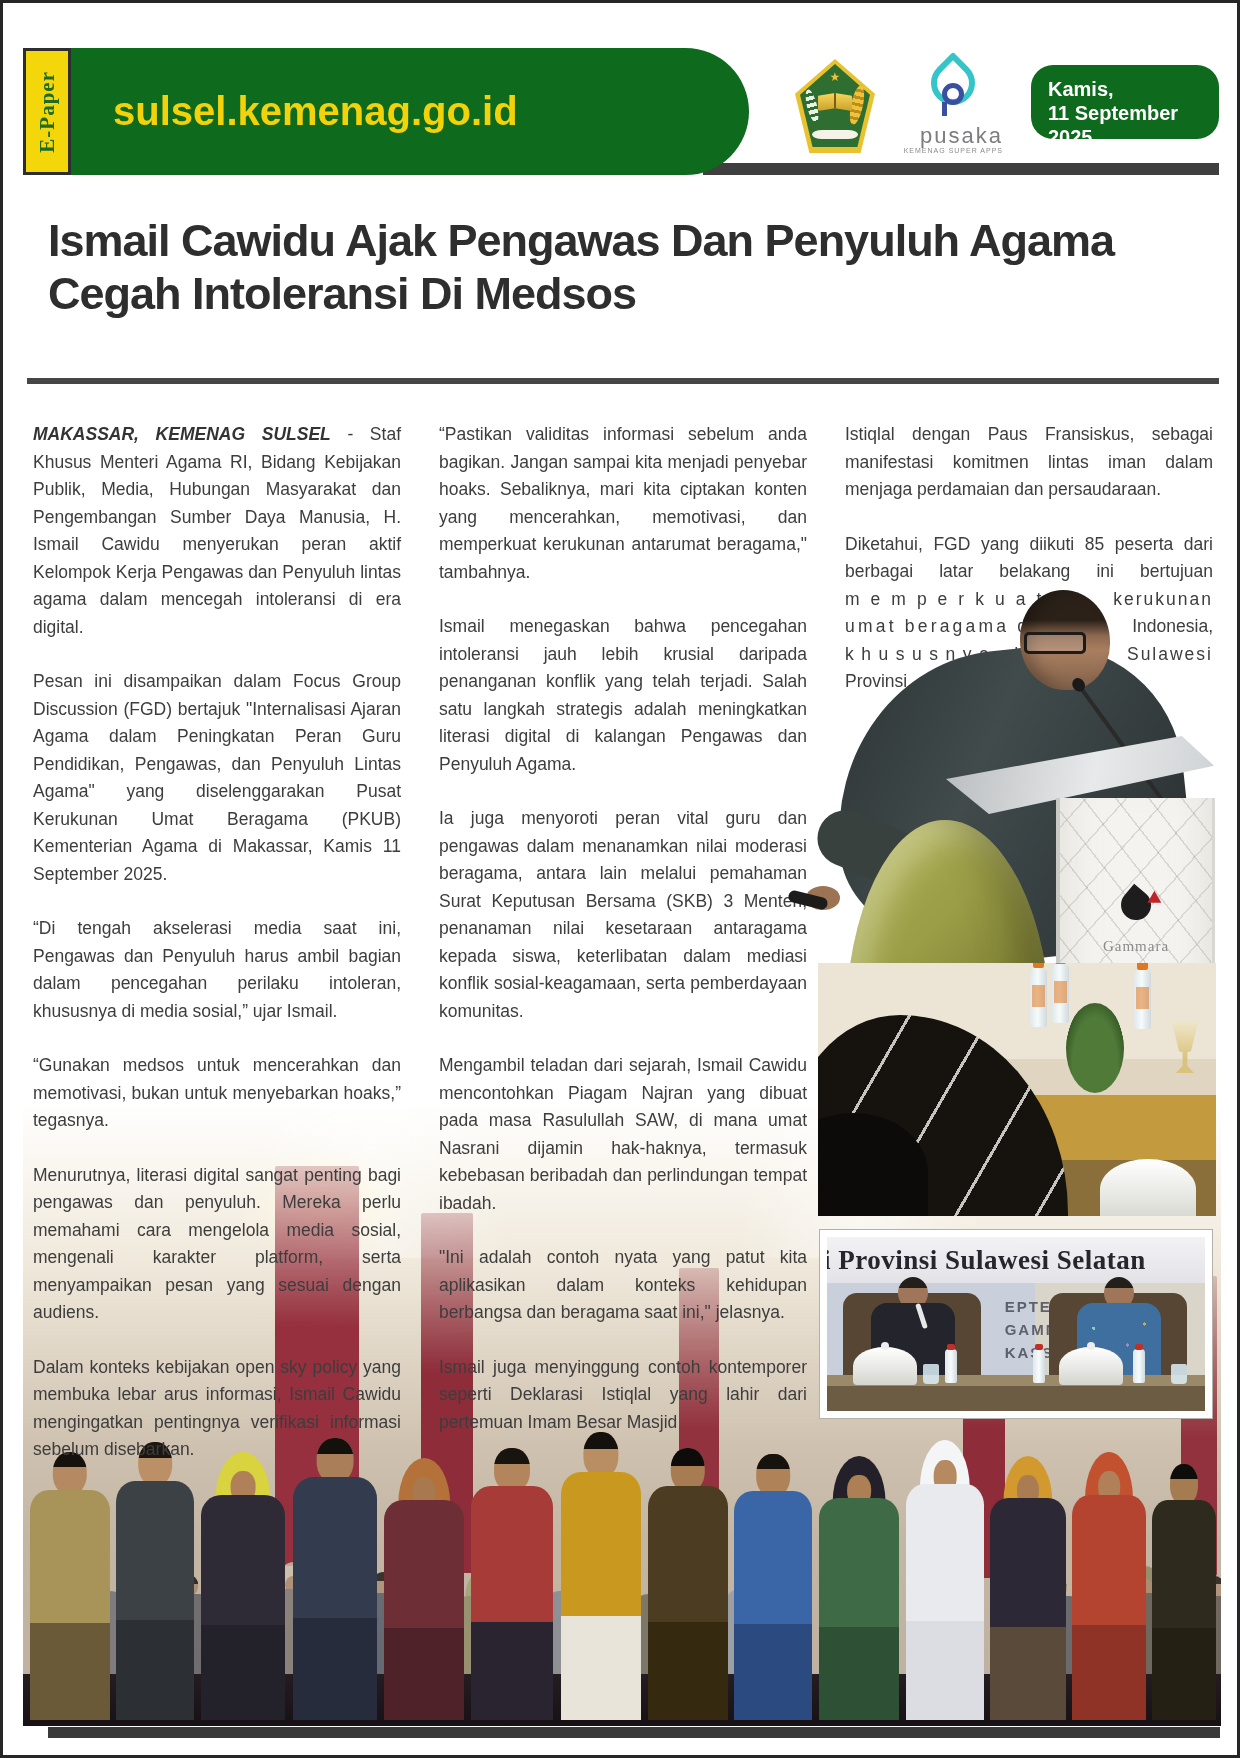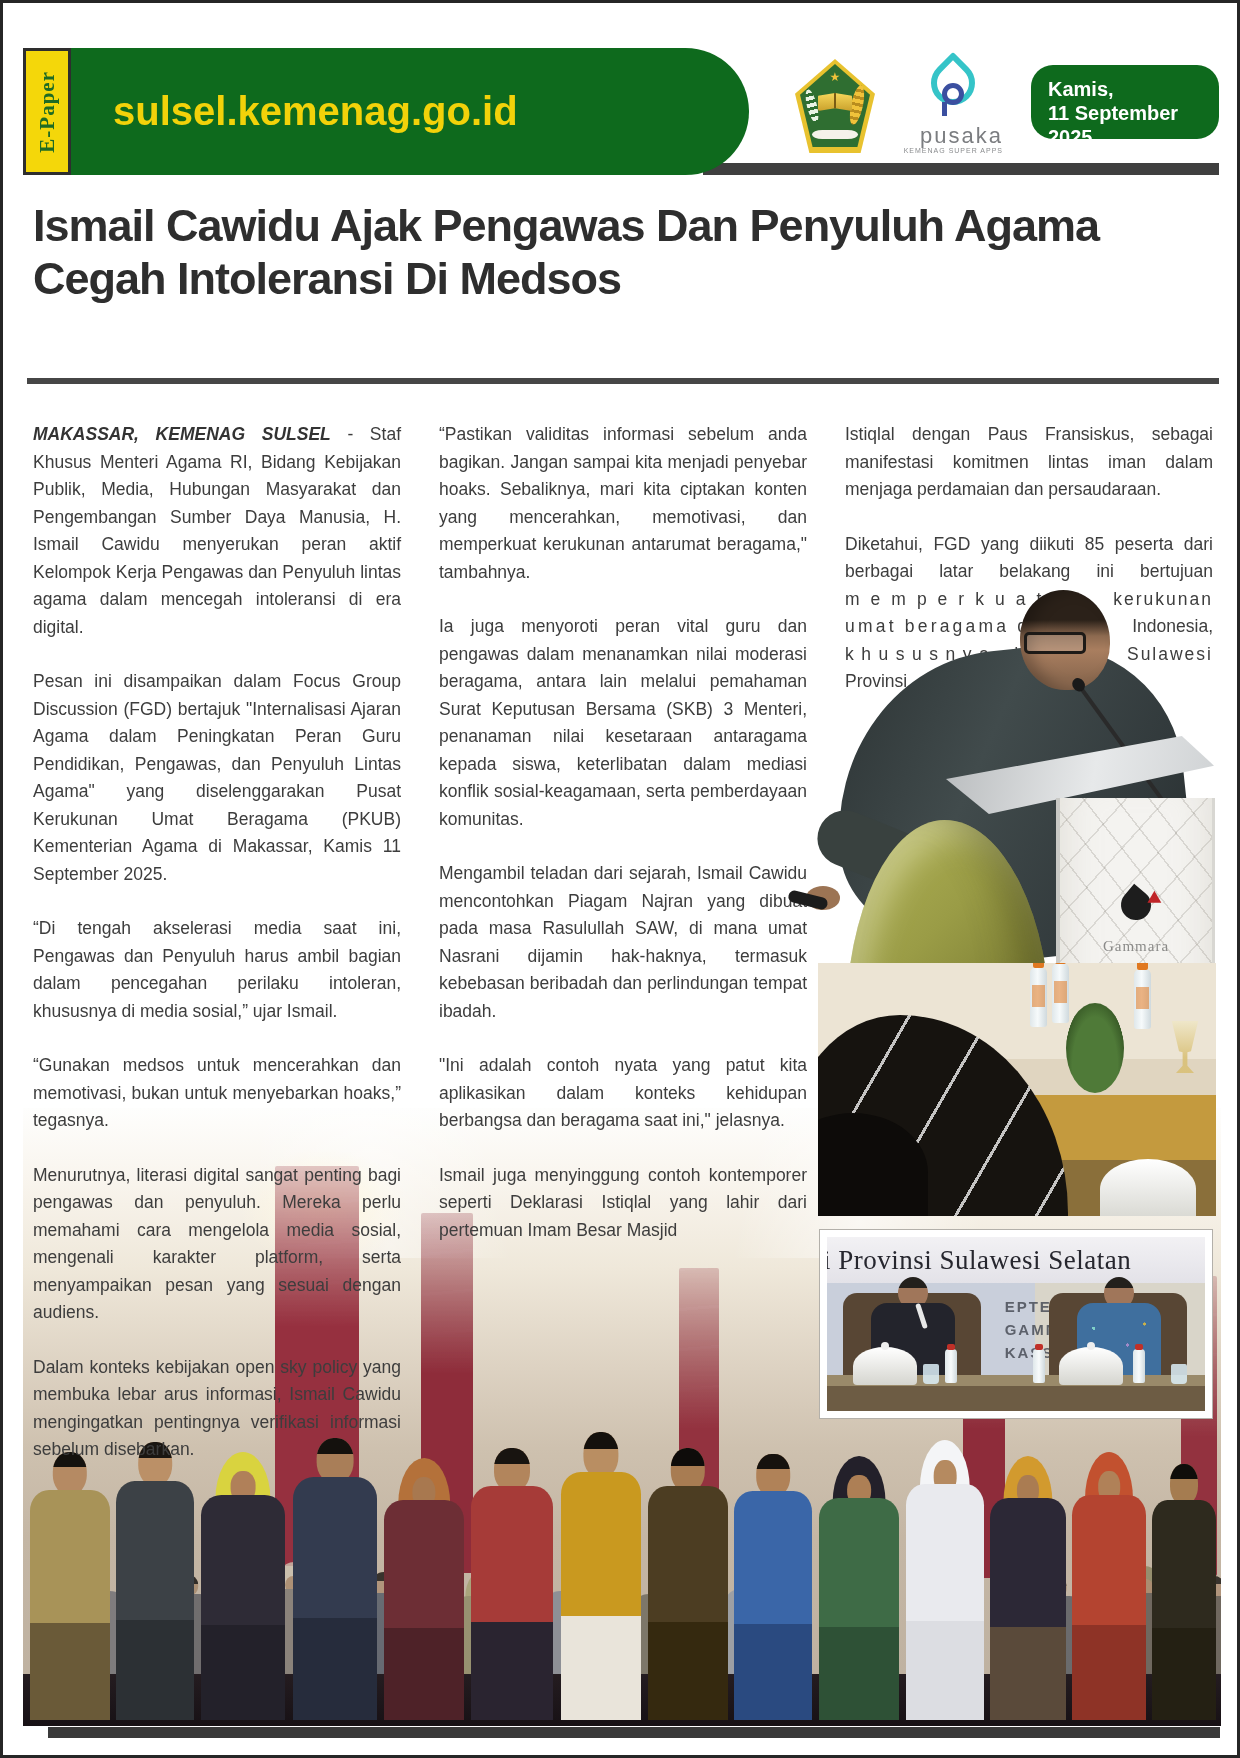--- a/index.html
+++ b/index.html
@@ -28,21 +28,21 @@
   .pusaka-drop{position:absolute;left:50%;top:4px;transform:translateX(-50%) rotate(45deg);width:44px;height:44px;border:6px solid #35c4c8;border-radius:6% 50% 50% 50%;box-sizing:border-box;}
   .pusaka-ring{position:absolute;left:50%;top:26px;transform:translateX(-50%);width:22px;height:22px;border:5px solid #3b4fa0;border-radius:50%;box-sizing:border-box;}
   .pusaka-ring::after{content:"";position:absolute;left:-5px;top:14px;width:5px;height:14px;background:#3b4fa0;}
   .pusaka-word{position:absolute;left:0;right:0;top:66px;font-size:22px;color:#7b7d80;letter-spacing:2px;}
   .pusaka-sub{position:absolute;left:0;right:0;top:90px;font-size:7px;color:#8a8c8e;letter-spacing:1px;}
 
   .date-badge{position:absolute;left:1028px;top:62px;width:188px;height:74px;background:#0e6a1d;border-radius:22px;color:#fff;font-weight:bold;box-sizing:border-box;padding:12px 0 0 17px;z-index:6;}
   .date-badge div{font-size:20px;line-height:24px;}
 
   
-  .headline{position:absolute;left:30px;top:196px;width:1180px;margin:0;font-size:45px;line-height:53px;font-weight:bold;color:#2e2e2e;letter-spacing:-1px;z-index:3;}
+  .headline{position:absolute;left:30px;top:196px;width:1180px;margin:15px;font-size:45px;line-height:53px;font-weight:bold;color:#2e2e2e;letter-spacing:-1px;z-index:3;}
   .headline-rule{position:absolute;left:24px;top:375px;width:1192px;height:6px;background:#464646;z-index:3;}
 
   
   .columns{position:absolute;left:30px;top:418px;width:1180px;display:flex;gap:38px;z-index:3;}
   .col{flex:1;min-width:0;font-size:17.5px;line-height:27.5px;color:#3d3d3d;text-align:justify;}
   .col p{margin:0 0 27px 0;}
   .col b{color:#333;font-style:italic;}
   .jline{display:block;text-align:justify;text-align-last:justify;}
   .sline{display:flex;justify-content:space-between;white-space:nowrap;}
   .ls12{letter-spacing:11px;}
@@ -95,21 +95,21 @@
   .bottle::before{content:"";position:absolute;left:3px;top:-8px;width:11px;height:9px;background:#e07820;border-radius:2px;}
   .bottle::after{content:"";position:absolute;left:2px;top:18px;right:2px;height:22px;background:rgba(224,120,32,.55);}
   .sp-plant{position:absolute;left:248px;top:40px;width:58px;height:90px;background:radial-gradient(ellipse at 50% 70%,#4f7a38 0 55%,#3a5c28 75%,transparent 76%);border-radius:50%;}
   .sp-glass{position:absolute;left:352px;top:58px;width:30px;height:52px;background:linear-gradient(180deg,#efe7c8,#d9c077 70%);clip-path:polygon(6% 0,94% 0,70% 58%,58% 60%,58% 86%,80% 100%,20% 100%,42% 86%,42% 60%,30% 58%);opacity:.9;}
   .sp-dome{position:absolute;left:282px;top:196px;width:96px;height:60px;background:linear-gradient(180deg,#ffffff,#d8d8d2);border-radius:50% 50% 0 0;}
 
   
   .panel-photo{position:absolute;left:816px;top:1226px;width:394px;height:190px;background:#fff;border:1px solid #b3b0aa;box-sizing:border-box;padding:7px;z-index:5;}
   .panel-inner{position:relative;width:100%;height:100%;overflow:hidden;background:linear-gradient(90deg,#c9cfdb 0 55%,#d9d5c9 55% 100%);}
   .panel-banner{position:absolute;left:0;top:0;right:0;height:46px;background:linear-gradient(180deg,#f2f1f4,#e3e2e8);display:flex;align-items:center;overflow:hidden;}
-  .panel-banner span{font-weight:normal;font-size:27px;color:#26262e;letter-spacing:0.5px;margin-left:-4px;white-space:nowrap;font-family:"Liberation Serif",serif;}
+  .panel-banner span{font-weight:bold;font-size:27px;color:#26262e;letter-spacing:0.5px;margin-left:-4px;white-space:nowrap;font-family:"Liberation Serif",serif;}
   .panel-screen-text{position:absolute;left:47%;top:58px;font-weight:bold;color:#4a4e58;font-size:15px;line-height:23px;letter-spacing:2px;opacity:.85;}
   .chair{position:absolute;width:138px;height:92px;background:#584634;border-radius:14px 14px 4px 4px;top:56px;}
   .pp-man{position:absolute;top:40px;width:100px;height:110px;}
   .pp-man .hd{position:absolute;left:50%;top:0;transform:translateX(-50%);width:30px;height:32px;border-radius:50%;background:linear-gradient(180deg,#23201c 0 34%,#a0765a 34%);}
   .pp-man .tr{position:absolute;left:8px;right:8px;top:26px;bottom:0;border-radius:16px 16px 0 0;}
   .pp-man.m1 .tr{background:#23242c;}
   .pp-man.m2 .tr{background:#3f6f9e;background-image:radial-gradient(circle 5px at 20% 30%,#7fd0c8 30%,transparent 32%),radial-gradient(circle 5px at 60% 50%,#a08ac8 30%,transparent 32%),radial-gradient(circle 5px at 40% 75%,#6cc088 30%,transparent 32%),radial-gradient(circle 5px at 80% 25%,#c8b04a 30%,transparent 32%);}
   .pp-mic{position:absolute;left:56px;top:26px;width:5px;height:26px;background:#e8e8e8;transform:rotate(-18deg);border-radius:3px;}
   .panel-table{position:absolute;left:0;right:0;bottom:0;height:36px;background:linear-gradient(180deg,#9a8a6a 0 30%,#6d5c44 30%);}
   .dome{position:absolute;bottom:26px;width:64px;height:38px;background:linear-gradient(180deg,#ffffff,#d5d5cf);border-radius:50% 50% 4px 4px;}
@@ -297,20 +297,21 @@
     <div class="col">
       <p><b>MAKASSAR, KEMENAG SULSEL</b><span> - Staf Khusus Menteri Agama RI, Bidang Kebijakan Publik, Media, Hubungan Masyarakat dan Pengembangan Sumber Daya Manusia, H. Ismail Cawidu menyerukan peran aktif Kelompok Kerja Pengawas dan Penyuluh lintas agama dalam mencegah intoleransi di era digital.</span></p>
       <p>Pesan ini disampaikan dalam Focus Group Discussion (FGD) bertajuk "Internalisasi Ajaran Agama dalam Peningkatan Peran Guru Pendidikan, Pengawas, dan Penyuluh Lintas Agama" yang diselenggarakan Pusat Kerukunan Umat Beragama (PKUB) Kementerian Agama di Makassar, Kamis 11 September 2025.</p>
       <p>“Di tengah akselerasi media saat ini, Pengawas dan Penyuluh harus ambil bagian dalam pencegahan perilaku intoleran, khususnya di media sosial,” ujar Ismail.</p>
       <p>“Gunakan medsos untuk mencerahkan dan memotivasi, bukan untuk menyebarkan hoaks,” tegasnya.</p>
       <p>Menurutnya, literasi digital sangat penting bagi pengawas dan penyuluh. Mereka perlu memahami cara mengelola media sosial, mengenali karakter platform, serta menyampaikan pesan yang sesuai dengan audiens.</p>
       <p>Dalam konteks kebijakan open sky policy yang membuka lebar arus informasi, Ismail Cawidu mengingatkan pentingnya verifikasi informasi sebelum disebarkan.</p>
     </div>
     <div class="col">
       <p>“Pastikan validitas informasi sebelum anda bagikan. Jangan sampai kita menjadi penyebar hoaks. Sebaliknya, mari kita ciptakan konten yang mencerahkan, memotivasi, dan memperkuat kerukunan antarumat beragama," tambahnya.</p>
+      <p>Ismail menegaskan bahwa pencegahan intoleransi jauh lebih krusial daripada penanganan konflik yang telah terjadi. Salah satu langkah strategis adalah meningkatkan literasi digital di kalangan Pengawas dan Penyuluh Agama.</p>
       <p>Ia juga menyoroti peran vital guru dan pengawas dalam menanamkan nilai moderasi beragama, antara lain melalui pemahaman Surat Keputusan Bersama (SKB) 3 Menteri, penanaman nilai kesetaraan antaragama kepada siswa, keterlibatan dalam mediasi konflik sosial-keagamaan, serta pemberdayaan komunitas.</p>
       <p>Mengambil teladan dari sejarah, Ismail Cawidu mencontohkan Piagam Najran yang dibuat pada masa Rasulullah SAW, di mana umat Nasrani dijamin hak-haknya, termasuk kebebasan beribadah dan perlindungan tempat ibadah.</p>
       <p>"Ini adalah contoh nyata yang patut kita aplikasikan dalam konteks kehidupan berbangsa dan beragama saat ini," jelasnya.</p>
       <p>Ismail juga menyinggung contoh kontemporer seperti Deklarasi Istiqlal yang lahir dari pertemuan Imam Besar Masjid</p>
     </div>
     <div class="col">
       <p>Istiqlal dengan Paus Fransiskus, sebagai manifestasi komitmen lintas iman dalam menjaga perdamaian dan persaudaraan.</p>
       <p>
         <span class="jline">Diketahui, FGD yang diikuti 85 peserta dari</span>
         <span class="jline">berbagai latar belakang ini bertujuan</span>

